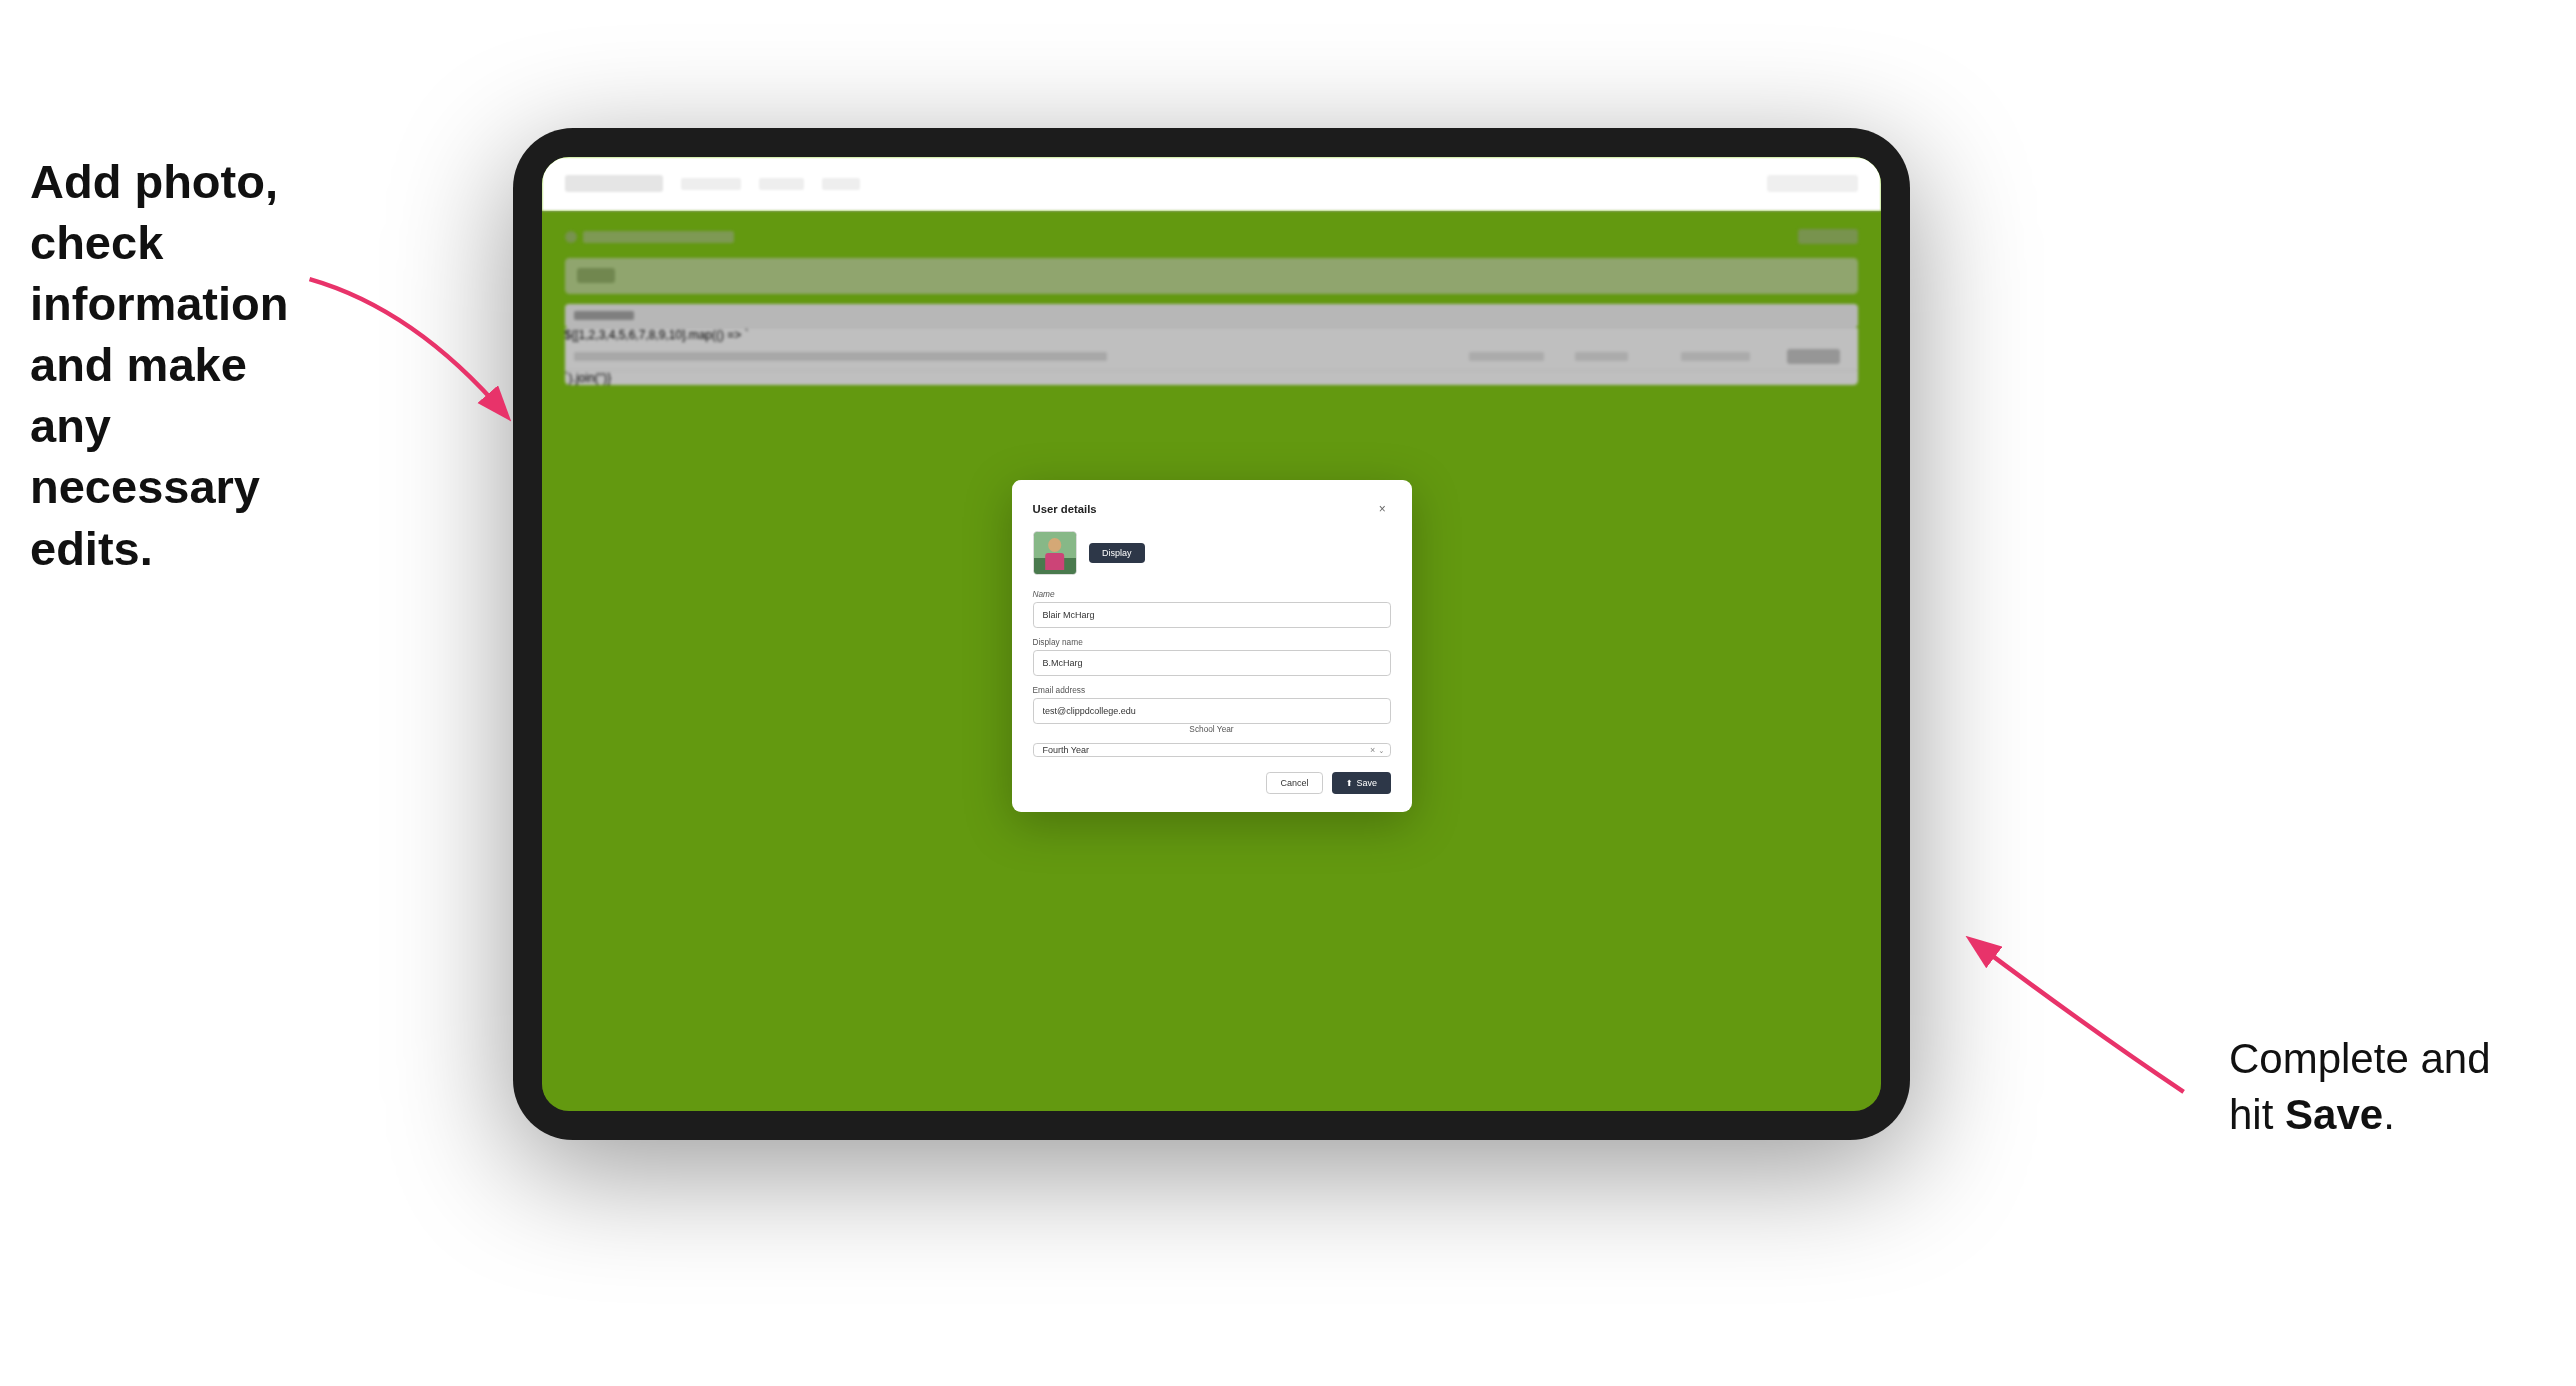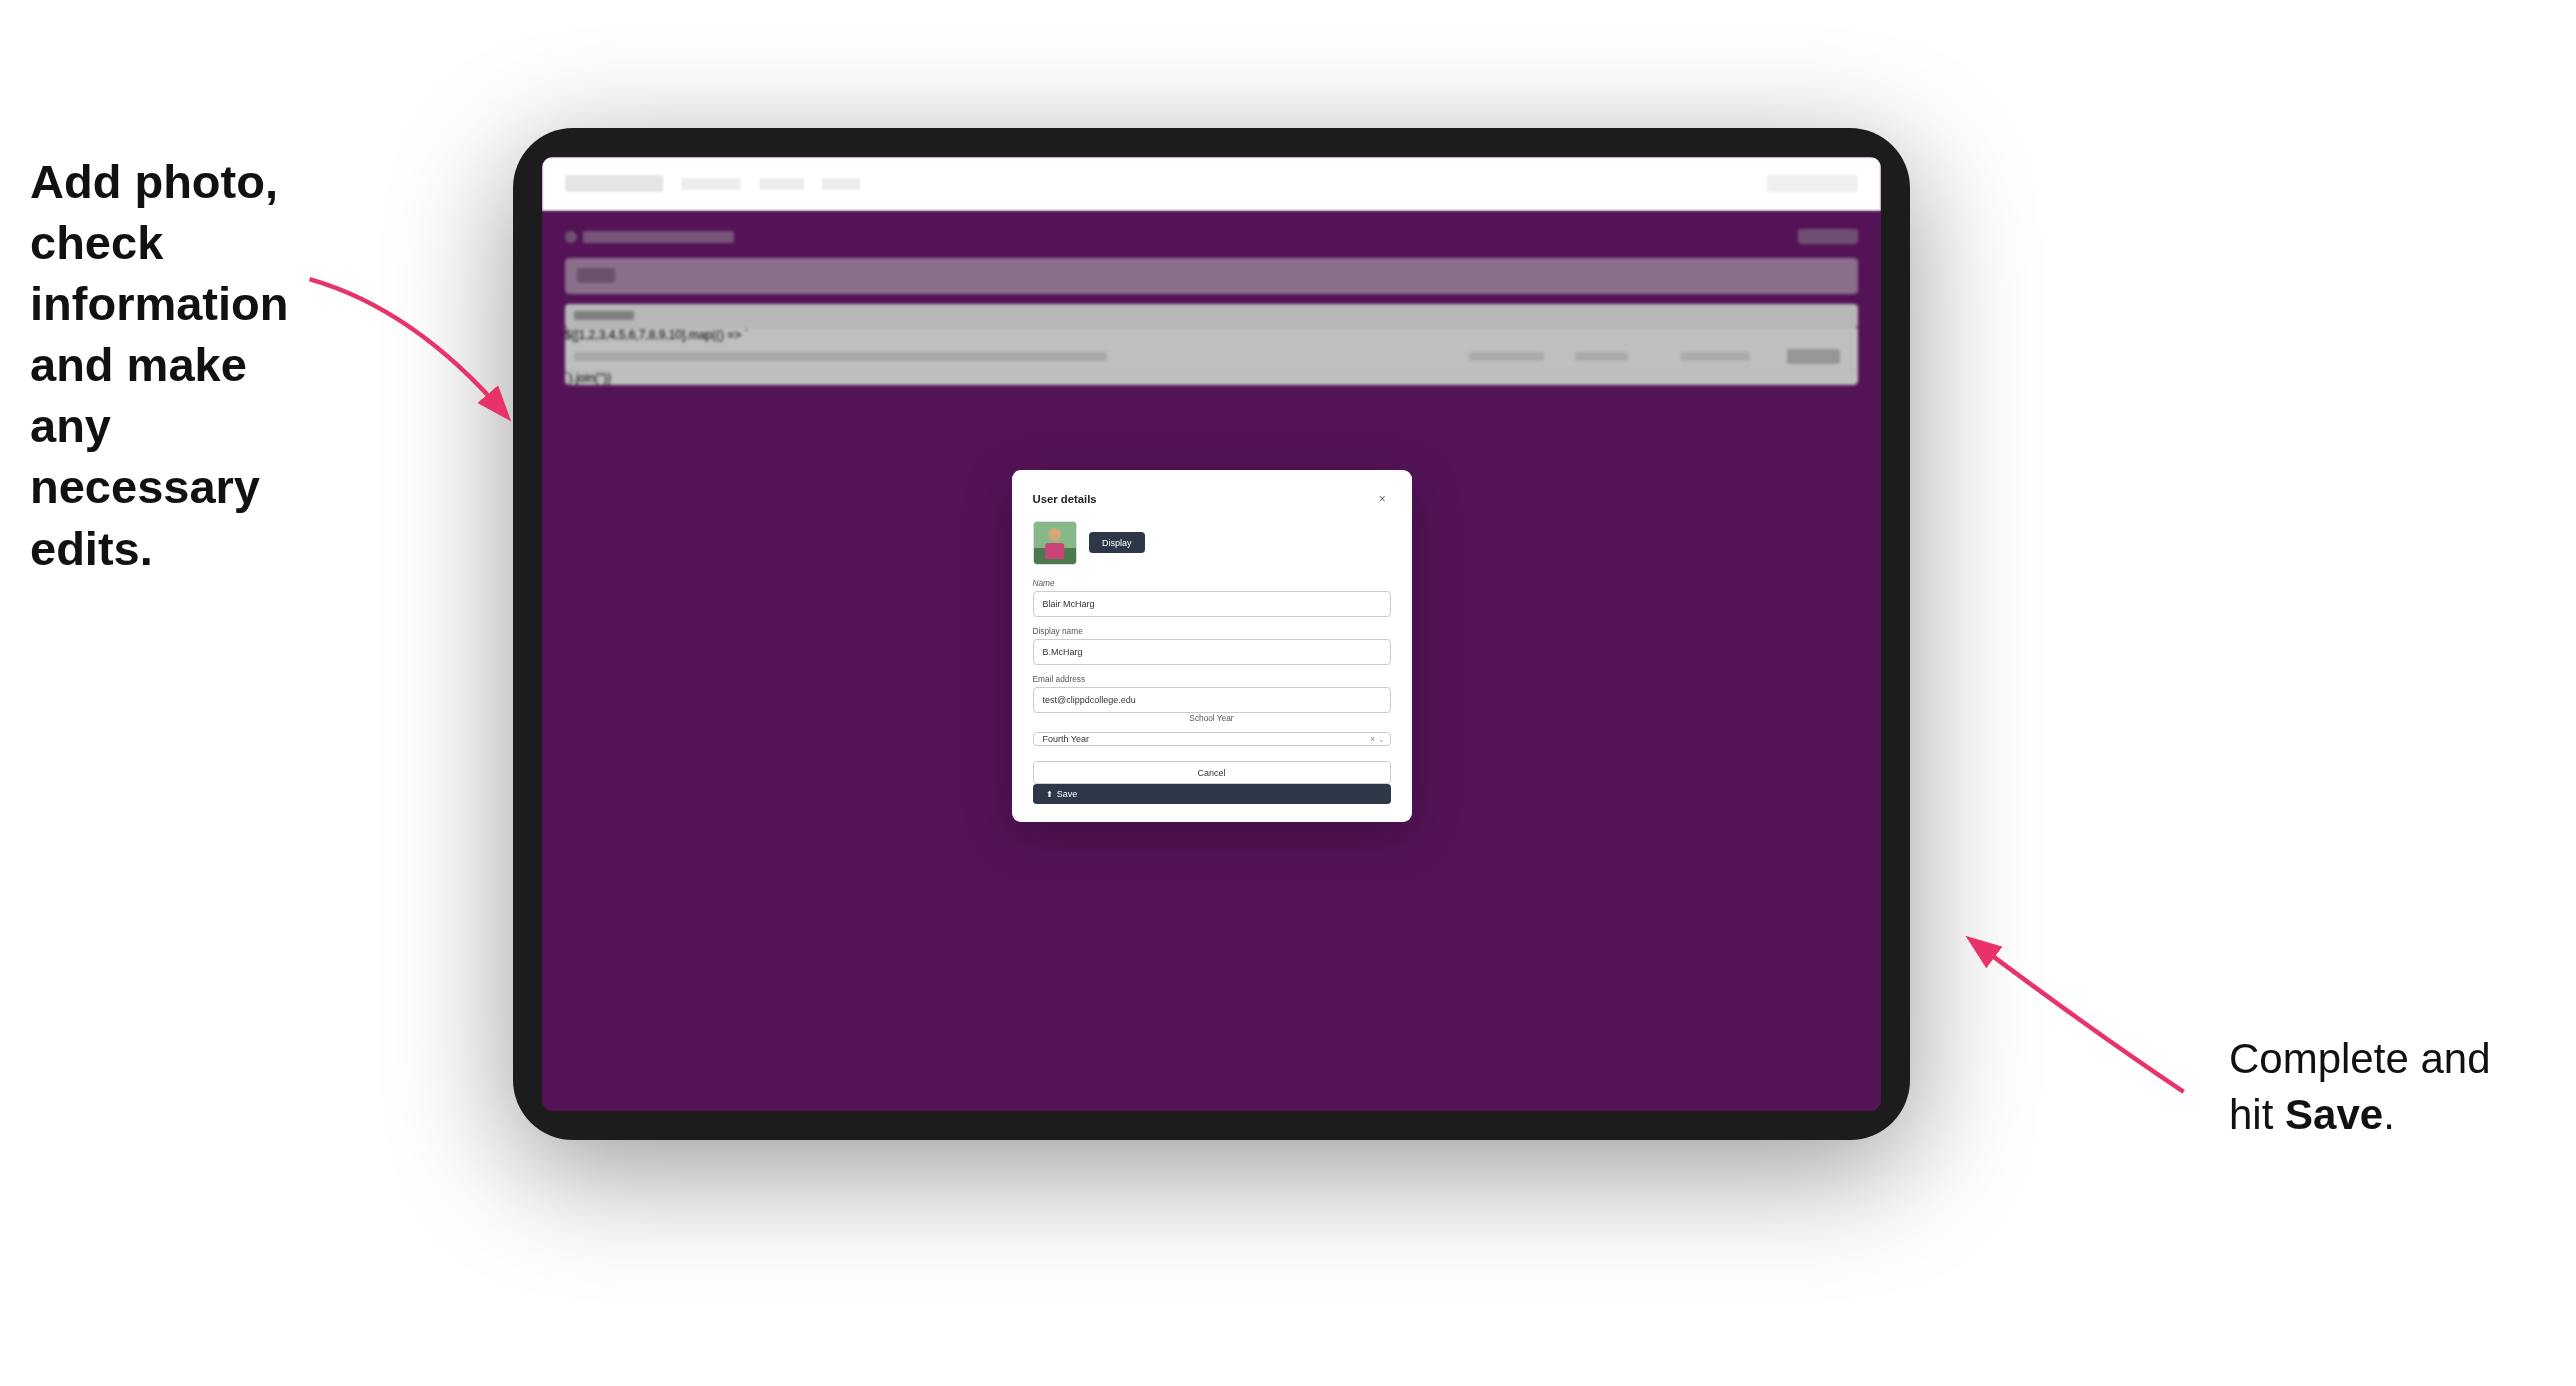--- a/index.html
+++ b/index.html
@@ -57,21 +57,21 @@
 
   <div class="instr-left">
     <span>Add photo, check information and make any necessary edits.</span>
   </div>
 
   <div class="instr-right">
     <span>Complete and hit </span><strong><span>Save</span></strong><span>.</span>
   </div>
 
   <div style="position:absolute; left:513px; top:128px; width:1397px; height:1012px; background:#1c1c1c; border-radius:60px; box-shadow: 0 30px 121px rgba(0,0,0,0.4); padding:29px;">
-    <div style="width:100%; height:100%; background:#701a75; border-radius:11px; overflow:hidden; position:relative;">
+    <div style="width:100%; height:100%; background:#84cc16; border-radius:27px; overflow:hidden; position:relative;">
 
       <div style="position:absolute; top:0; left:0; right:0; height:54px; background:#fff; border-bottom:0.8px solid #e0e0e0; display:flex; align-items:center; padding:0 22.6px; gap:18px; filter:blur(0.8px);">
         <div style="width:98px; height:16.6px; background:#ccc; border-radius:3px; opacity:0.5;"></div>
         <div style="width:60px; height:12px; background:#ddd; border-radius:2.3px; opacity:0.5;"></div>
         <div style="width:45px; height:12px; background:#ddd; border-radius:2.3px; opacity:0.5;"></div>
         <div style="width:38px; height:12px; background:#ddd; border-radius:2.3px; opacity:0.5;"></div>
         <div style="flex:1;"></div>
         <div style="width:91px; height:16.6px; background:#e0e0e0; border-radius:3px; opacity:0.5;"></div>
       </div>
 
@@ -156,21 +156,21 @@
               <div style="width:100%; height:14px; border:0.8px solid #ccc; border-radius:3.8px; padding:0 30px 0 9px; font-size:9px; color:#333; background:#fff; display:flex; align-items:center;">
                 <span>Fourth Year</span>
               </div>
               <div style="position:absolute; right:6px; top:50%; transform:translateY(-50%); display:flex; align-items:center; gap:3px;">
                 <span style="font-size:9px; color:#888; cursor:pointer; line-height:1;">×</span>
                 <span style="font-size:7.5px; color:#888; cursor:pointer;">⌄</span>
               </div>
             </div>
           </div>
 
-          <div style="display:flex; justify-content:center; gap:0;flex-direction:column;">
+          <div style="display:flex; justify-content:flex-end; gap:9px;">
             <button style="padding:5.3px 13.6px; background:#fff; color:#333; border:0.8px solid #ccc; border-radius:3.8px; font-size:9px; cursor:pointer;">
               <span>Cancel</span>
             </button>
             <button style="padding:5.3px 13.6px; background:#2d3748; color:#fff; border:none; border-radius:3.8px; font-size:9px; cursor:pointer; display:flex; align-items:center; gap:3.8px; font-weight:500;">
               <span style="font-size:8.3px;">⬆</span>
               <span>Save</span>
             </button>
           </div>
 
         </div>

